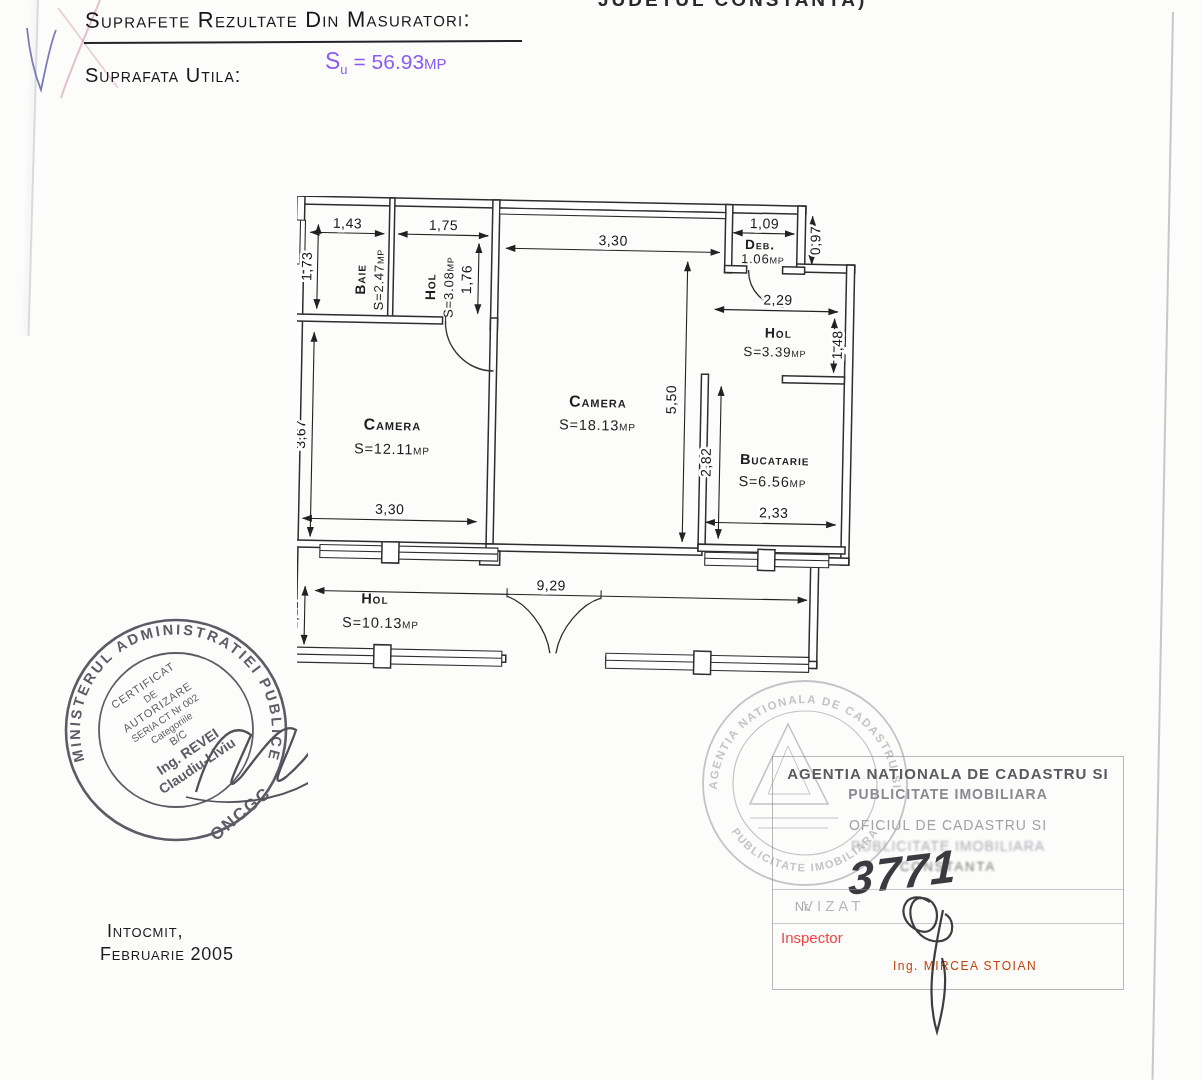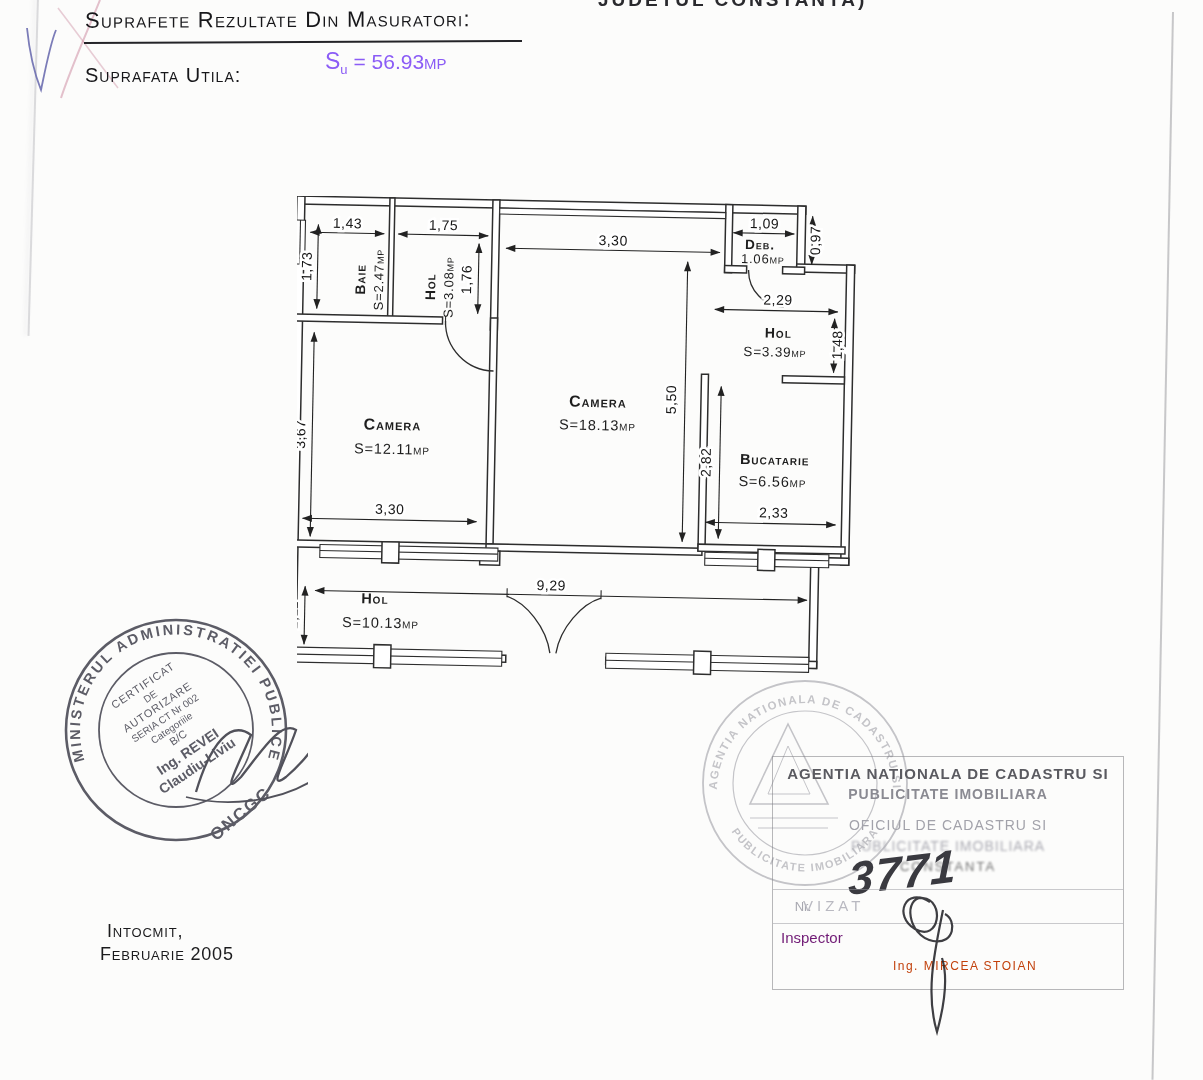--- a/index.html
+++ b/index.html
@@ -38,21 +38,21 @@
   .rs-l1{top:8px;font-size:15px;font-weight:700;letter-spacing:1px;color:#5a5a60;}
   .rs-l2{top:29px;font-size:14px;font-weight:700;letter-spacing:1px;color:#8a8a92;filter:blur(.4px);}
   .rs-l3{top:60px;font-size:14px;letter-spacing:1px;color:#a2a2aa;filter:blur(.7px);}
   .rs-l4{top:81px;font-size:14px;letter-spacing:1px;color:#acacb4;filter:blur(.8px);}
   .rs-l5{top:102px;font-size:13px;letter-spacing:2px;color:#737373;filter:blur(.8px);}
   .rs-nr{top:102px;left:10px;width:40px !important;text-align:center;font-size:13px;color:#a8a8b0;filter:blur(.5px);margin-top:40px;}
   .rs-3771{top:88px;left:60px;width:140px !important;font-size:46px;font-weight:700;font-style:italic;color:#3a3a40;transform:rotate(-7deg) skewX(-8deg);letter-spacing:2px;}
   .rs-rule1{top:132px;border-top:1px solid rgba(150,150,158,.5);}
   .rs-vizat{top:140px;left:30px;width:280px !important;text-align:left !important;font-size:15px;letter-spacing:4px;color:#b9b9c1;filter:blur(.7px);}
   .rs-rule2{top:166px;border-top:1px solid rgba(150,150,158,.5);}
-  .rs-insp{top:172px;left:8px;width:120px !important;text-align:left !important;font-size:15px;color:#701a75;filter:blur(.3px);}
+  .rs-insp{top:172px;left:8px;width:120px !important;text-align:left !important;font-size:15px;color:#ef4444;filter:blur(.3px);}
   .rs-name{top:202px;left:52px;width:280px !important;font-size:12px;letter-spacing:1.5px;color:#c2410c;filter:blur(.5px);}
   
   .edge-right{left:1172px;top:12px;width:1.7px;height:1068px;background:#bdbdc0;opacity:.85;transform:rotate(1.1deg);transform-origin:top;}
   .edge-left{left:37px;top:-4px;width:2px;height:340px;background:#c8c8cc;opacity:.65;transform:rotate(1.6deg);transform-origin:top;box-shadow:-3px 0 4px rgba(180,180,185,.35);}
 </style>
 </head>
 <body>
 
 <div class="abs edge-right"></div>
 <div class="abs edge-left"></div>

